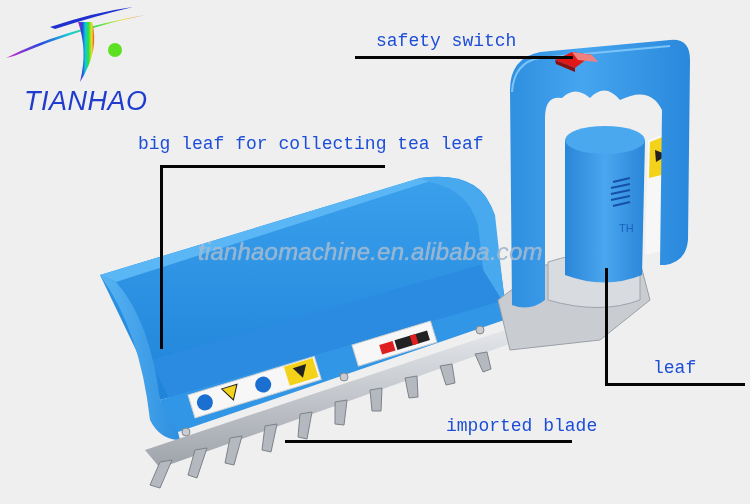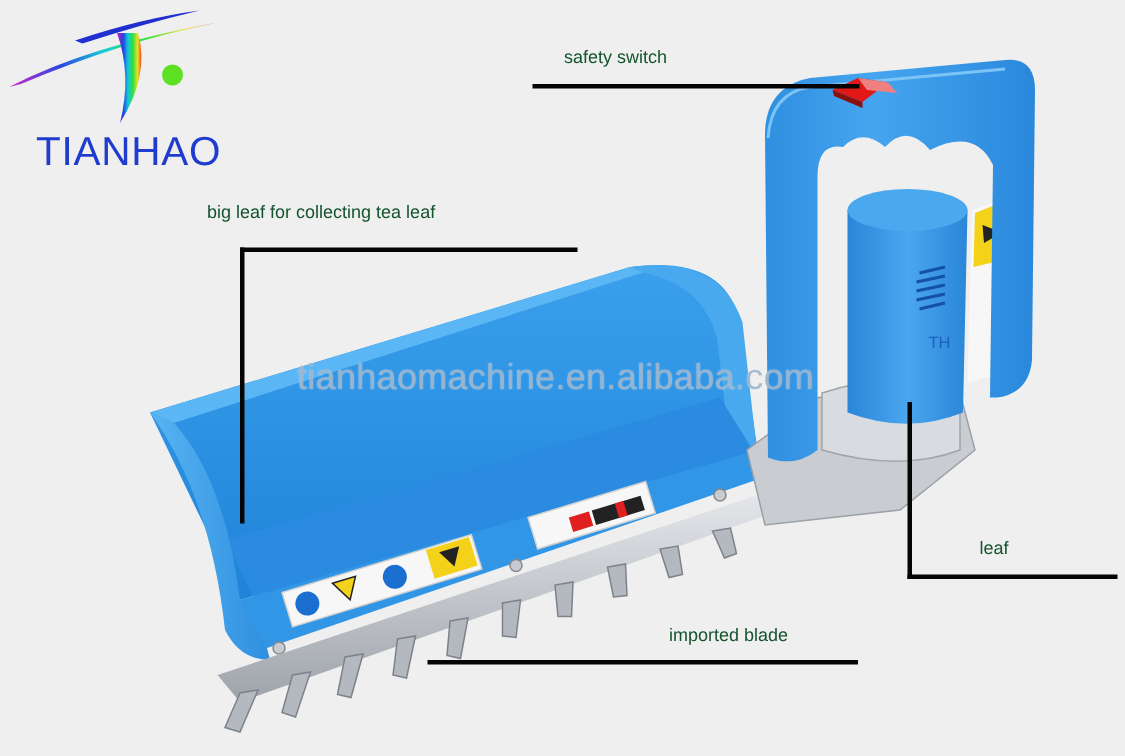--- a/index.html
+++ b/index.html
@@ -6,35 +6,36 @@
     body {
       width: 750px; height: 504px; overflow: hidden;
       background: #efefef;
       font-family: "Liberation Sans", sans-serif;
       position: relative;
     }
     .stage { position: absolute; left: 0; top: 0; width: 750px; height: 504px; }
     .logo-text {
       position: absolute; left: 24px; top: 86px;
       font-family: "Liberation Sans", sans-serif;
-      font-size: 27px; color: #1f3ccf; letter-spacing: 0.5px;
+      font-size: 27px; color: #1f3ccf; letter-spacing: 0.5px; font-style: italic;
     }
     .label {
-      position: absolute; font-size: 12px; color: #14532d; white-space: nowrap;
-      font-family: Liberation Sans, sans-serif;
+      position: absolute; font-size: 18px; color: #1d4ed8; white-space: nowrap;
+      font-family: Liberation Mono, monospace;
     }
     .lbl-safety { left: 376px; top: 31px; }
     .lbl-tray { left: 138px; top: 134px; }
     .lbl-motor { left: 653px; top: 358px; }
     .lbl-blade { left: 410px; top: 416px; margin-left: 36px; }
     .watermark {
       position: absolute; left: 198px; top: 238px;
       font-size: 24px; color: rgba(150,175,200,0.85);
       letter-spacing: 0.2px; white-space: nowrap;
       text-shadow: 0 0 1px rgba(255,255,255,0.6);
+      font-style: italic;
     }
   </style>
 </head>
 <body>
 
 <div class="stage">
 
   <svg width="750" height="504" viewBox="0 0 750 504" style="position:absolute;left:0;top:0">
     <defs>
       <linearGradient id="trayInner" x1="0" y1="0" x2="0" y2="1">

